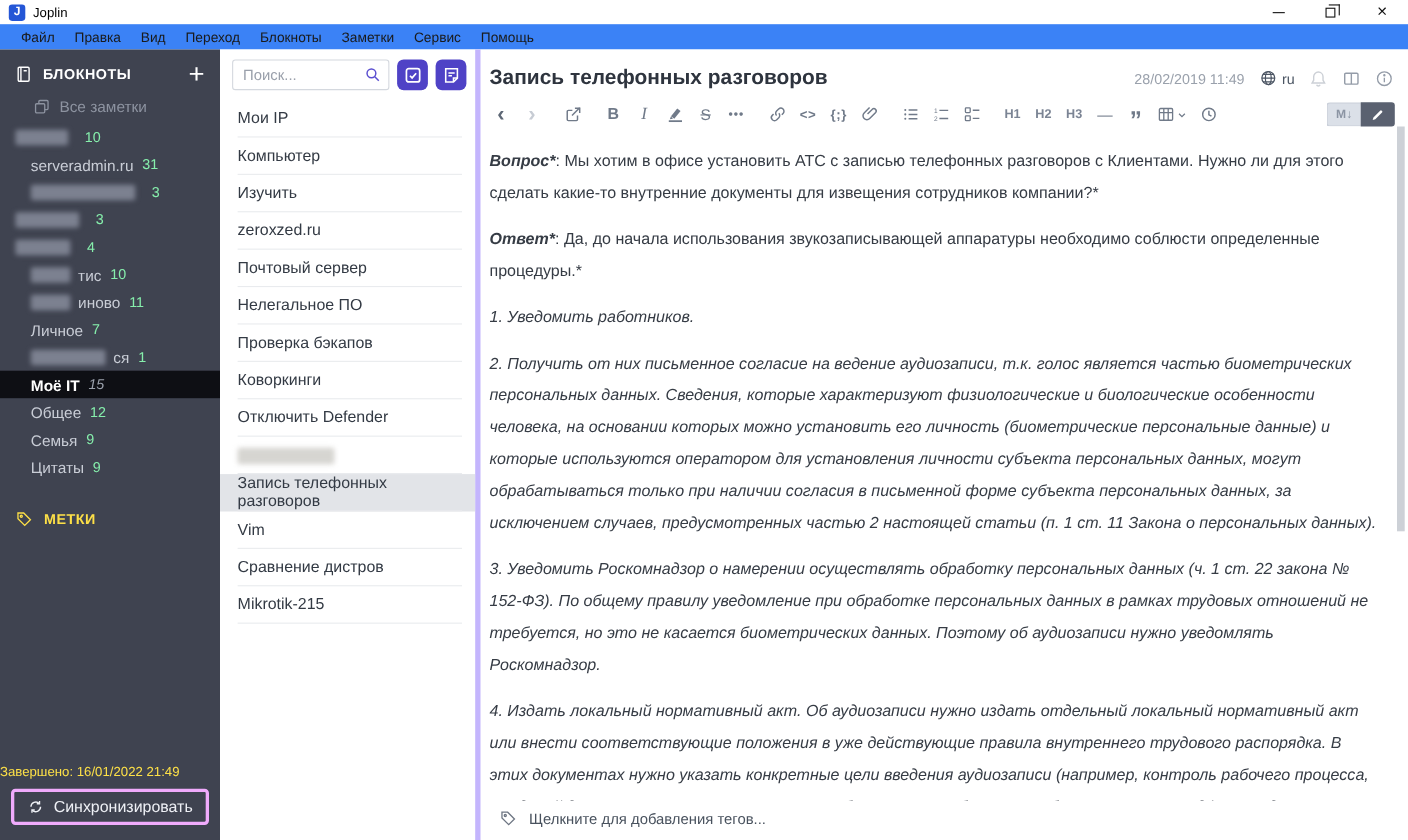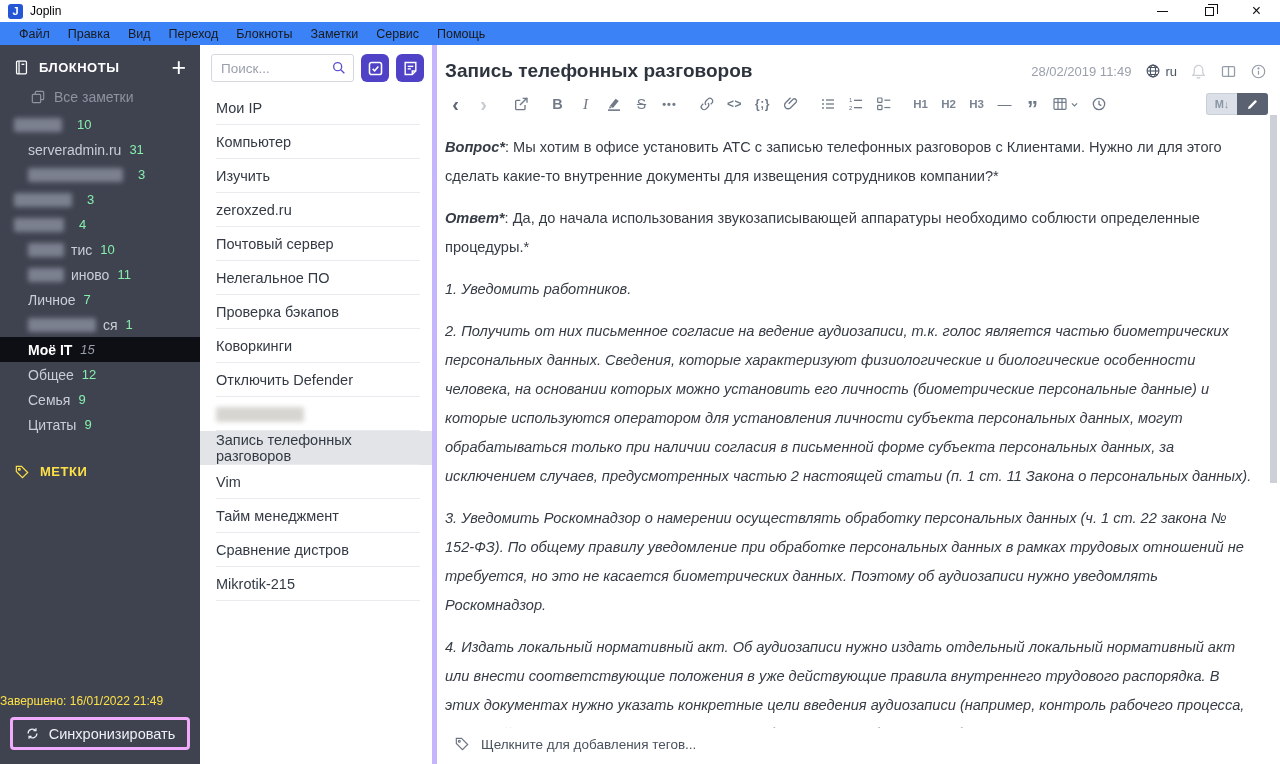--- a/index.html
+++ b/index.html
@@ -317,23 +317,20 @@
         <div class="nl-row">
           <span class="blur2"></span>
         </div>
         <div class="nl-row sel">
           <span>Запись телефонных разговоров</span>
         </div>
         <div class="nl-row">
           <span>Vim</span>
         </div>
         <div class="nl-row">
-          <span>Тайм менеджмент</span>
-        </div>
-        <div class="nl-row">
           <span>Сравнение дистров</span>
         </div>
         <div class="nl-row">
           <span>Mikrotik-215</span>
         </div>
       </div>
   </div>
 
   <div class="editor">
     <div class="ed-header">

